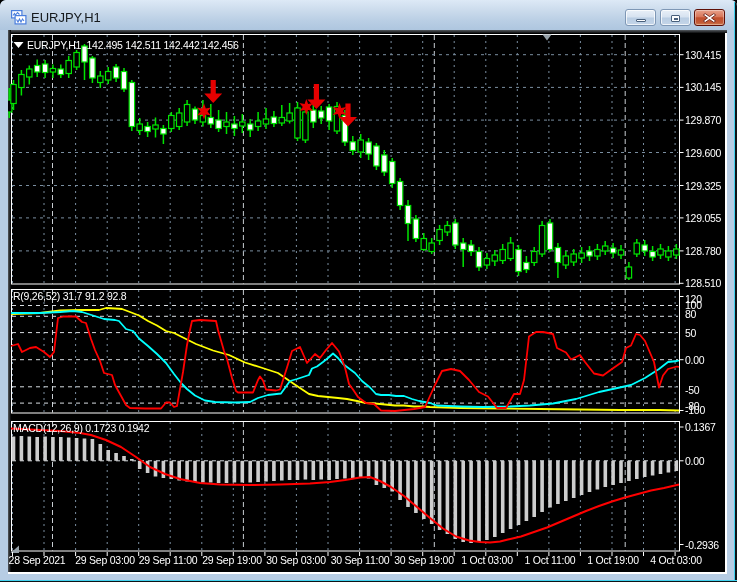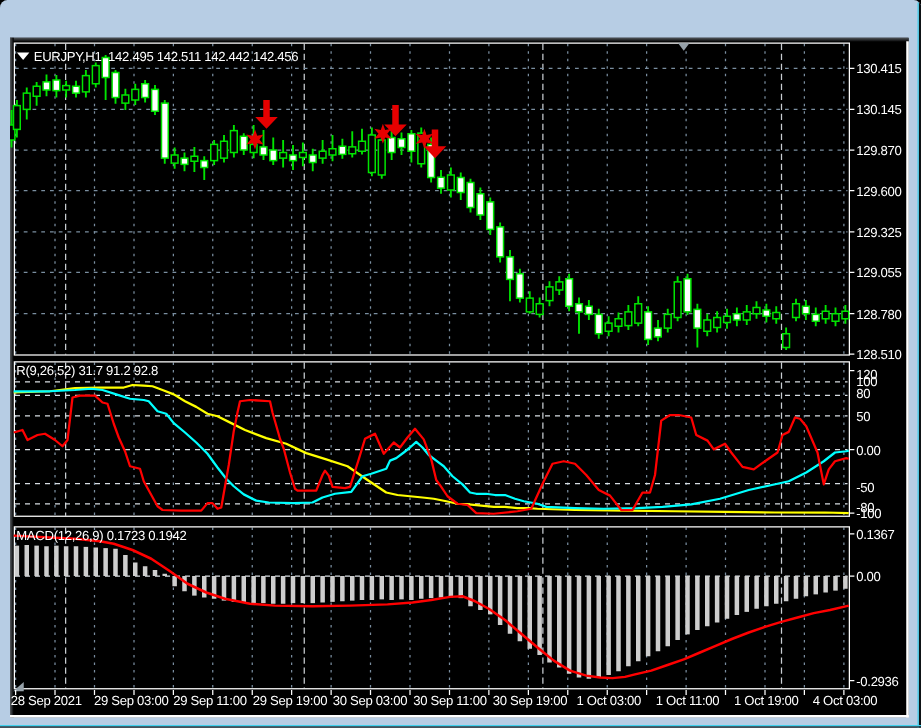--- a/index.html
+++ b/index.html
@@ -18,20 +18,40 @@
 #bmax i:after{content:"";position:absolute;left:2px;top:1.5px;width:3.5px;height:2px;background:#49607c}
 #rightedge{position:absolute;right:0;top:0;width:2px;height:100%;background:#0e1316}
 #cyanR{position:absolute;right:2px;top:2px;width:1.5px;height:100%;background:#41d1ee}
 #botedge{position:absolute;left:0;bottom:0;width:100%;height:1px;background:#0e1316}
 #cyanB{position:absolute;left:0;bottom:1px;width:100%;height:1.5px;background:#41d1ee}
 #whiteR{position:absolute;left:725px;top:33px;width:2px;height:541px;background:#fff}
 #whiteB{position:absolute;left:8px;top:572px;width:719px;height:2px;background:#fff}
 svg text{font-family:"Liberation Sans",sans-serif}
 </style></head><body>
 <div id="win">
+ <div id="title">
+  <svg width="16" height="16" style="position:absolute;left:11px;top:9px" viewBox="0 0 16 16">
+   <rect x="0.6" y="1.6" width="10.3" height="7.3" fill="#fff" stroke="#4a7edd" stroke-width="1.2"></rect>
+   <path d="M2,6.5 L3.5,4.5 L4.5,6 L6.5,3.5 L8.5,5.5" stroke="#4a7edd" stroke-width="1.1" fill="none"></path>
+   <rect x="4.1" y="6.6" width="10.8" height="8.3" fill="#fff" stroke="#4a7edd" stroke-width="1.2"></rect>
+   <path d="M5.5,10.5 L7,13 L8.5,10 L10,13 L11.5,10 L13,12" stroke="#4a7edd" stroke-width="1.1" fill="none"></path>
+  </svg>
+  <span class="cap">EURJPY,H1</span>
+  <div class="btn" id="bmin">
+        <i></i>
+      </div>
+  <div class="btn" id="bmax">
+        <i></i>
+      </div>
+  <div class="btn" id="bclose">
+        <svg width="31" height="17" viewBox="0 0 31 17" style="position:absolute;left:-1px;top:-1px">
+    <path d="M11.2,5.5 L15.5,8.4 L19.8,5.5 L21.7,6.9 L17.5,9.9 L21.7,12.9 L19.8,14.3 L15.5,11.4 L11.2,14.3 L9.3,12.9 L13.5,9.9 L9.3,6.9 Z" transform="translate(0,-0.9)" fill="#fff" stroke="#69241a" stroke-width="0.9"></path>
+        </svg>
+      </div>
+ </div>
  <svg width="719" height="544" viewBox="8 30 719 544" style="position:absolute;left:8px;top:30px" xmlns="http://www.w3.org/2000/svg" shape-rendering="auto">
       <rect x="8" y="30" width="719" height="544" fill="#000"></rect>
       <defs>
         <linearGradient id="gt" x1="0" y1="0" x2="0" y2="1">
           <stop offset="0" stop-color="#565b60"></stop>
           <stop offset="1" stop-color="#000"></stop>
         </linearGradient>
         <linearGradient id="gl" x1="0" y1="0" x2="1" y2="0">
           <stop offset="0" stop-color="#565b60"></stop>
           <stop offset="1" stop-color="#000"></stop>

